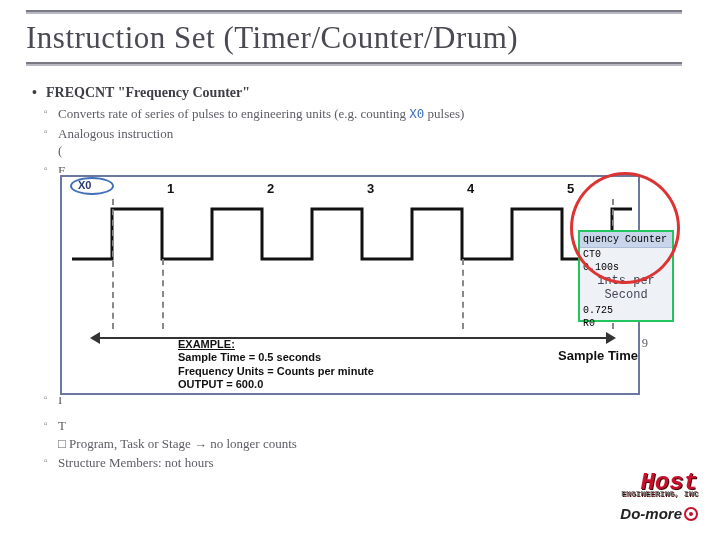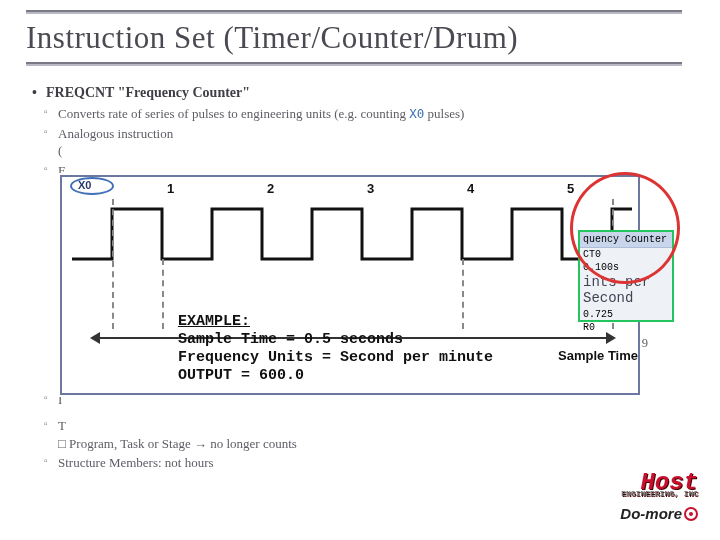--- a/index.html
+++ b/index.html
@@ -24,27 +24,27 @@
   .signal-label { position:absolute; left:16px; top:2px; font-family:Verdana,Arial,sans-serif; font-size:11px; font-weight:bold; color:#2a3a70; }
   .signal-oval { position:absolute; left:8px; top:0; width:44px; height:18px; border:2px solid #3f70b8; border-radius:50%; }
   .num { position:absolute; top:4px; font-family:Verdana,Arial,sans-serif; font-weight:bold; font-size:13px; color:#111; }
   .pulse-svg { position:absolute; left:10px; top:22px; }
   .dash { position:absolute; border-left:2px dashed #888; }
   .sample-arrow { position:absolute; bottom:48px; left:30px; right:24px; height:14px; }
   .sample-line { position:absolute; top:6px; left:0; right:0; height:0; border-top:2px solid #333; }
   .sa-head-l { position:absolute; left:-2px; top:1px; width:0; height:0; border-top:6px solid transparent; border-bottom:6px solid transparent; border-right:10px solid #333; }
   .sa-head-r { position:absolute; right:-2px; top:1px; width:0; height:0; border-top:6px solid transparent; border-bottom:6px solid transparent; border-left:10px solid #333; }
   .sample-label { position:absolute; bottom:30px; left:0; right:0; text-align:right; font-family:Verdana,Arial,sans-serif; font-weight:bold; font-size:13px; color:#111; }
-  .example-block { position:absolute; left:116px; bottom:8px; font-family:Liberation Mono, monospace; font-weight:bold; font-size:15px; line-height:1.2; color:#111; }
+  .example-block { position:absolute; left:116px; bottom:2px; font-family:Liberation Sans, sans-serif; font-weight:bold; font-size:11px; line-height:1.2; color:#111; }
   .example-block .eh { text-decoration:underline; }
   
   .param-box { position:absolute; right:34px; top:182px; width:96px; height:92px; border:2px solid #22c55e; background:#eef1f6; z-index:6; font-family:Liberation Mono, monospace;margin-top:48px; }
   .param-box .hdr { background:#c9d5ea; font-size:10px; padding:2px 3px; border-bottom:1px solid #b0bdd8; }
   .param-box .val { font-size:10px; padding:1px 3px; text-align:left; }
-  .param-box .unit { font-size:14px; padding:0 3px 2px 3px; text-align:left; color:#445; }
+  .param-box .unit { font-size:12px; padding:0 3px 2px 3px; text-align:center; color:#445; }
   .param-oval { position:absolute; right:28px; top:172px; width:110px; height:112px; border:3px solid #d33; border-radius:50%; z-index:7; pointer-events:none; }
   
   .logo { position:absolute; right:10px; bottom:18px; width:120px; text-align:right; }
   .host { font-family:Liberation Mono, monospace; font-weight:900; color:#c8102e; font-size:24px; font-style:italic; text-shadow:1px 1px 0 #400; line-height:.8; }
   .host sub { font-size:8px; font-style:normal; color:#777; display:block; margin-top:-2px;}
   .domore { font-family:Arial, sans-serif; font-weight:bold; font-style:italic; font-size:15px; color:#222; margin-top:8px;text-align:right; }
   .domore .ring { display:inline-block; width:14px; height:14px; border:2px solid #c8102e; border-radius:50%; vertical-align:-2px; margin-left:2px; position:relative;}
   .domore .ring::after { content:""; position:absolute; left:3px; top:3px; width:4px; height:4px; background:#c8102e; border-radius:50%; }
   
   .stray-hours { position:absolute; right:50px; top:289px; font-size:12.5px; color:#5d5d66; }
@@ -113,21 +113,21 @@
       <div class="sample-arrow">
         <div class="sa-head-l"></div>
         <div class="sample-line"></div>
         <div class="sa-head-r"></div>
       </div>
       <div class="sample-label">Sample Time</div>
 
       <div class="example-block">
         <span class="eh">EXAMPLE:</span><br>
         <span>Sample Time = 0.5 seconds</span><br>
-        <span>Frequency Units = Second per minute</span><br>
+        <span>Frequency Units = Counts per minute</span><br>
         <span>OUTPUT = 600.0</span>
       </div>
     </div>
   </div>
 
   <div class="param-box">
     <div class="hdr">quency Counter</div>
     <div class="val">CT0</div>
     <div class="val">0.100s</div>
     <div class="unit">ints per Second</div>

